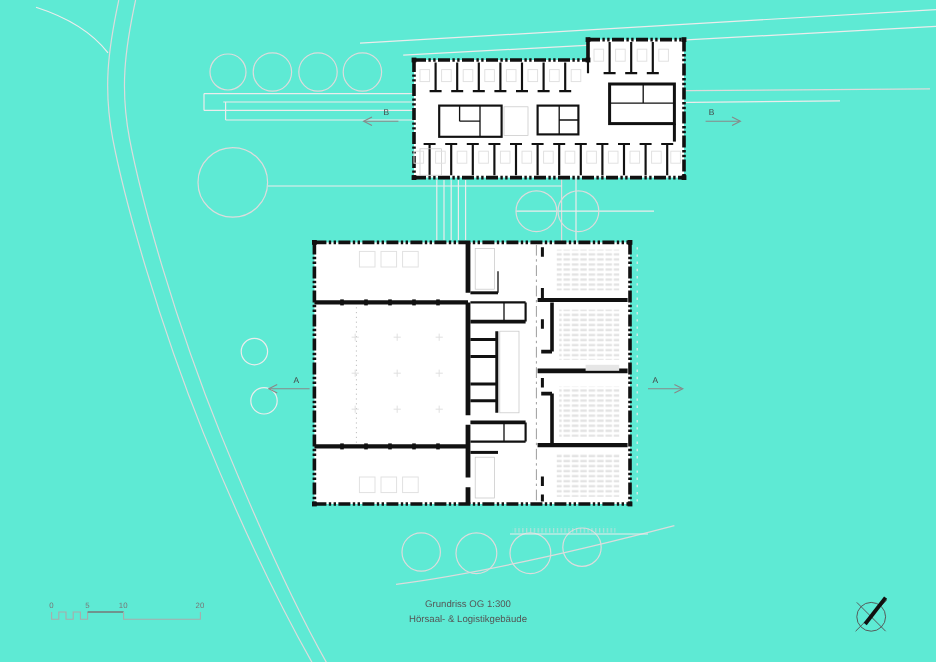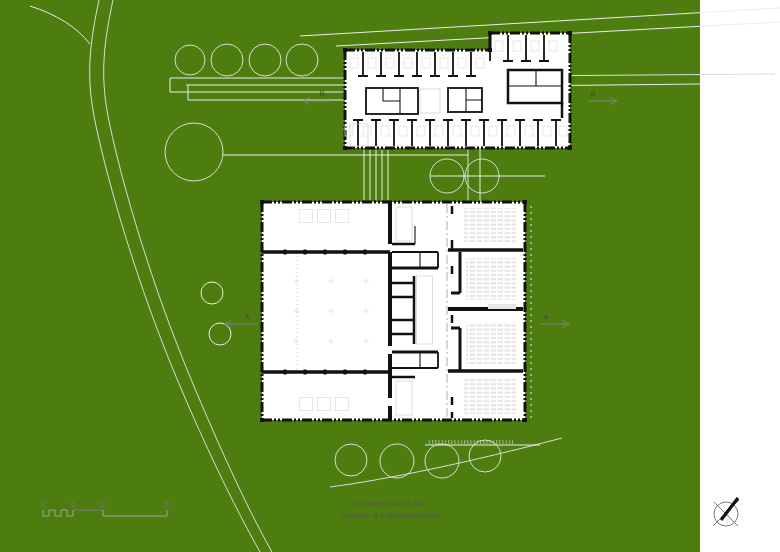--- a/index.html
+++ b/index.html
@@ -1,20 +1,20 @@
 <!DOCTYPE html>
 <html style="--wall: #111111; --ctx: #dcdcdc; --ctx2: #ececec; --hatch: #cfcfcf; --seat: #e3e3e3; --marker: #888888; --txt: #555555;"><head>
 <meta charset="utf-8">
 <style>
   :root{
     --wall:#111111; --ctx:#dcdcdc; --ctx2:#ececec; --hatch:#cfcfcf;
     --seat:#e3e3e3; --marker:#888888; --txt:#555555;
   }
   html,body{margin:0;padding:0;background:#ffffff;}
-  .stage{width:700px;height:552px;position:relative;background:#4d7c0f;}
+  .stage{width:780px;height:552px;position:relative;background:#5eead4;}
   svg{display:block;}
   .ctx{stroke:var(--ctx);stroke-width:1;fill:none;}
   .ctx2{stroke:var(--ctx2);stroke-width:1;fill:none;}
   .facade{stroke:var(--wall);stroke-width:3;fill:none;stroke-dasharray:10 2 2 2 2 2;}
   .w4{stroke:var(--wall);stroke-width:4;fill:none;}
   .w35{stroke:var(--wall);stroke-width:3.5;fill:none;}
   .w3{stroke:var(--wall);stroke-width:3;fill:none;}
   .w25{stroke:var(--wall);stroke-width:2.5;fill:none;}
   .w2{stroke:var(--wall);stroke-width:1.8;fill:none;}
   .w12{stroke:var(--wall);stroke-width:1.1;fill:none;}

